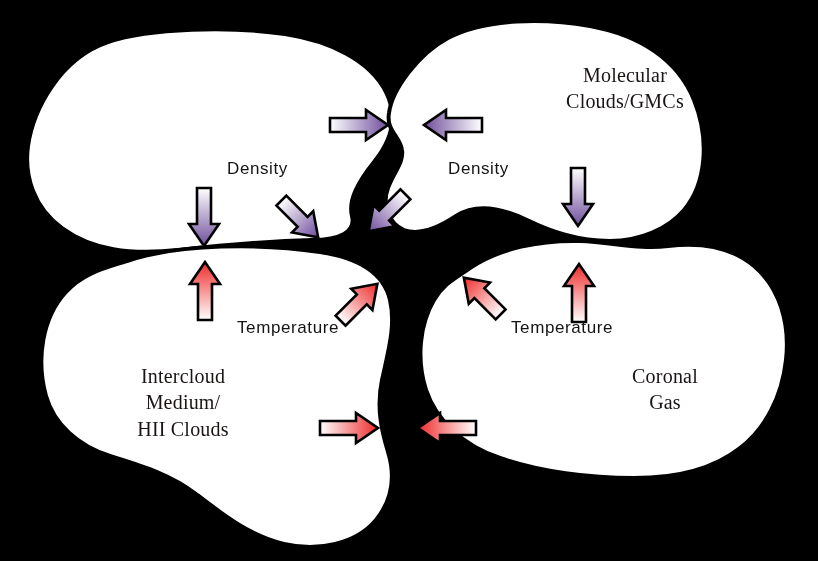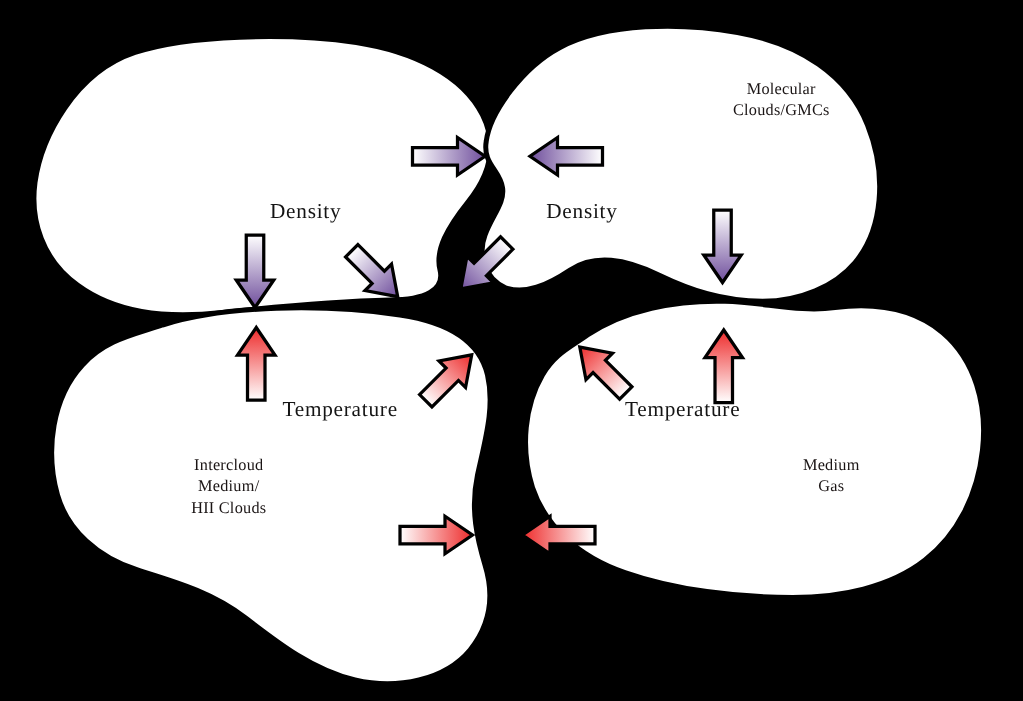--- a/index.html
+++ b/index.html
@@ -28,34 +28,35 @@
     left: 0;
     top: 0;
     width: 818px;
     height: 561px;
   }
   .blob-label {
     position: absolute;
     text-align: center;
     color: #1a1414;
     font-family: "Liberation Serif", "DejaVu Serif", serif;
-    font-size: 13px;
+    font-size: 20px;
     line-height: 1.32;
     white-space: pre-line;
     letter-spacing: 0.2px;
     pointer-events: none;
   }
   .axis-label {
     position: absolute;
     color: #141414;
-    font-family: Liberation Serif, serif;
+    font-family: Liberation Sans, sans-serif;
     font-size: 17px;
     letter-spacing: 0.6px;
     white-space: nowrap;
     pointer-events: none;
+    margin-left: 11px;
   }
 </style>
 </head>
 <body>
 
 <div id="stage">
 
   <svg id="blob-svg" viewBox="0 0 818 561" xmlns="http://www.w3.org/2000/svg">
 
     <path fill="#ffffff" stroke="#000000" stroke-width="4" stroke-linejoin="round" d="M 108,42
@@ -189,21 +190,21 @@
   </svg>
 
 
   <div class="blob-label" style="left:535px; top:62px; width:180px;">Molecular
 Clouds/GMCs</div>
 
   <div class="blob-label" style="left:98px; top:363px; width:170px;">Intercloud
 Medium/
 HII Clouds</div>
 
-  <div class="blob-label" style="left:590px; top:363px; width:150px;">Medium
+  <div class="blob-label" style="left:590px; top:363px; width:150px;">Coronal
 Gas</div>
 
   <div class="axis-label" style="left:216px; top:159px;">Density</div>
 
   <div class="axis-label" style="left:437px; top:159px;">Density</div>
 
   <div class="axis-label" style="left:226px; top:318px;">Temperature</div>
 
   <div class="axis-label" style="left:500px; top:318px;">Temperature</div>
 

